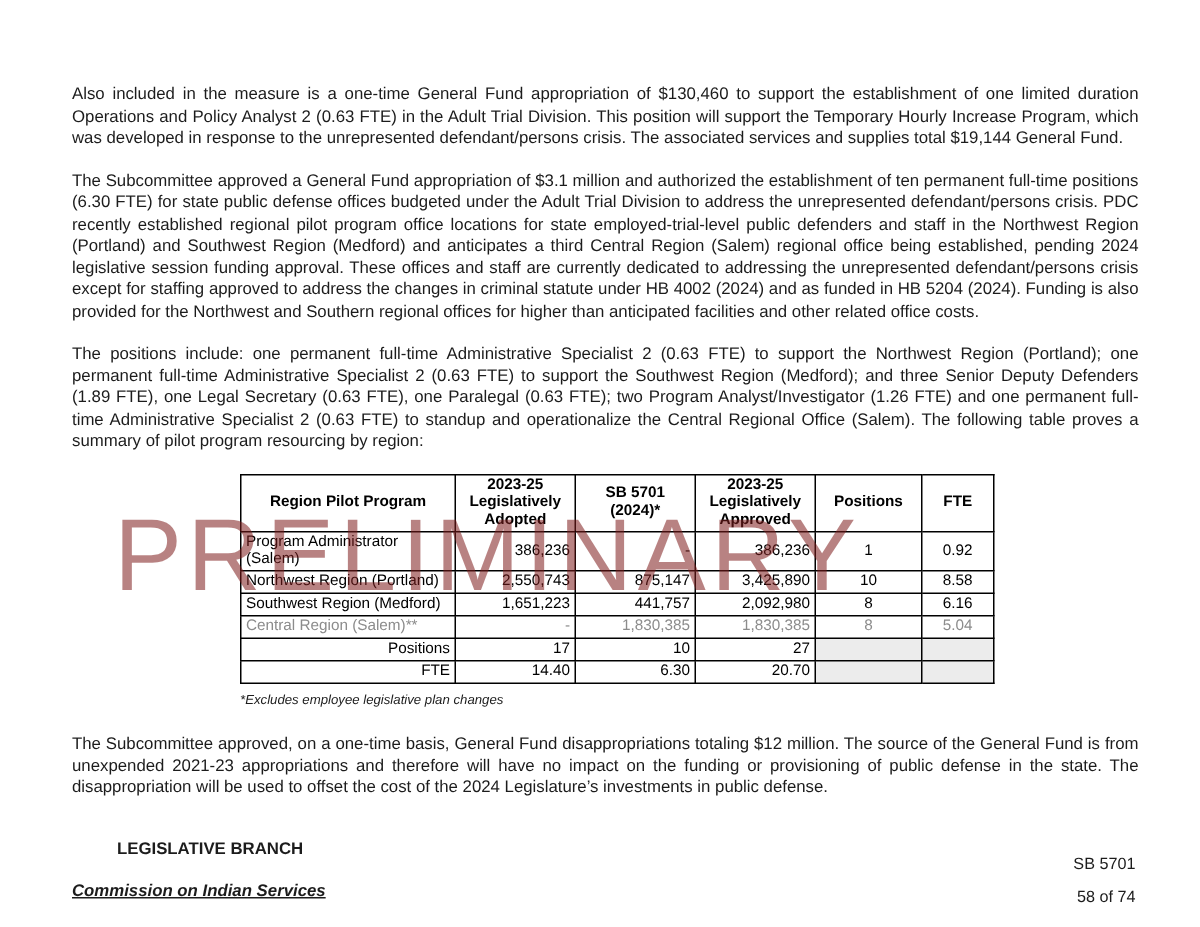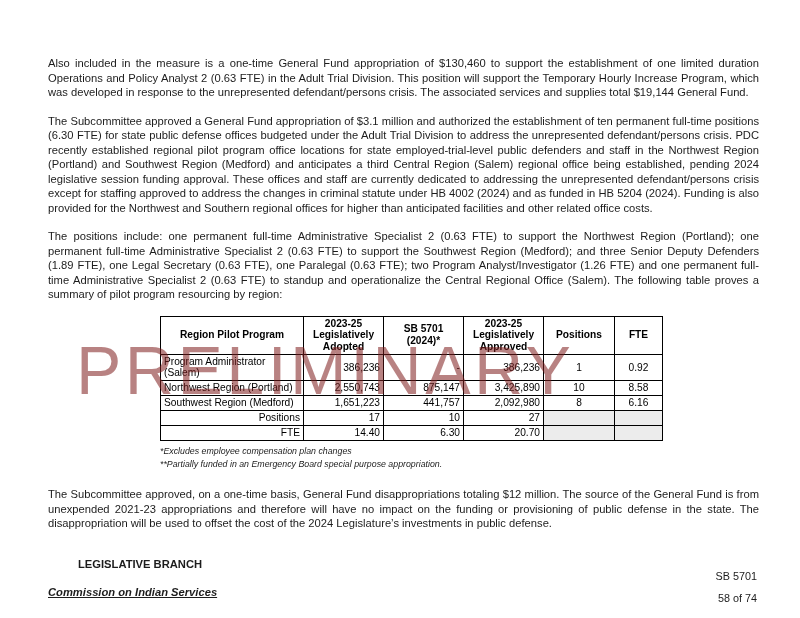--- a/index.html
+++ b/index.html
@@ -136,20 +136,28 @@
             <td class="c-fte">8.58</td>
           </tr>
           <tr>
             <td class="c-label">Southwest Region (Medford)</td>
             <td class="c-money">1,651,223</td>
             <td class="c-sb">441,757</td>
             <td class="c-money">2,092,980</td>
             <td class="c-pos">8</td>
             <td class="c-fte">6.16</td>
           </tr>
+          <tr class="muted">
+            <td class="c-label">Central Region (Salem)**</td>
+            <td class="c-money">-</td>
+            <td class="c-sb">1,830,385</td>
+            <td class="c-money">1,830,385</td>
+            <td class="c-pos">8</td>
+            <td class="c-fte">5.04</td>
+          </tr>
           <tr>
             <td class="sum-label">Positions</td>
             <td class="c-money">17</td>
             <td class="c-sb">10</td>
             <td class="c-money">27</td>
             <td class="c-pos shaded"></td>
             <td class="c-fte shaded"></td>
           </tr>
           <tr>
             <td class="sum-label">FTE</td>
@@ -157,22 +165,21 @@
             <td class="c-sb">6.30</td>
             <td class="c-money">20.70</td>
             <td class="c-pos shaded"></td>
             <td class="c-fte shaded"></td>
           </tr>
         </tbody>
       </table>
     </div>
 
     <div class="footnotes">
-      <span class="footnote">*Excludes employee compensation plan changes</span>
-      <span class="footnote">**Partially funded in an Emergency Board special purpose appropriation.</span>
+      <span class="footnote">*Excludes employee legislative plan changes</span>
     </div>
 
     <p class="body-par">The Subcommittee approved, on a one-time basis, General Fund disappropriations totaling $12 million. The source of the General Fund is from unexpended 2021-23 appropriations and therefore will have no impact on the funding or provisioning of public defense in the state. The disappropriation will be used to offset the cost of the 2024 Legislature’s investments in public defense.</p>
 
     <p class="section-heading">LEGISLATIVE BRANCH</p>
 
     <p class="subsection-heading">Commission on Indian Services</p>
 
   </div>
 

